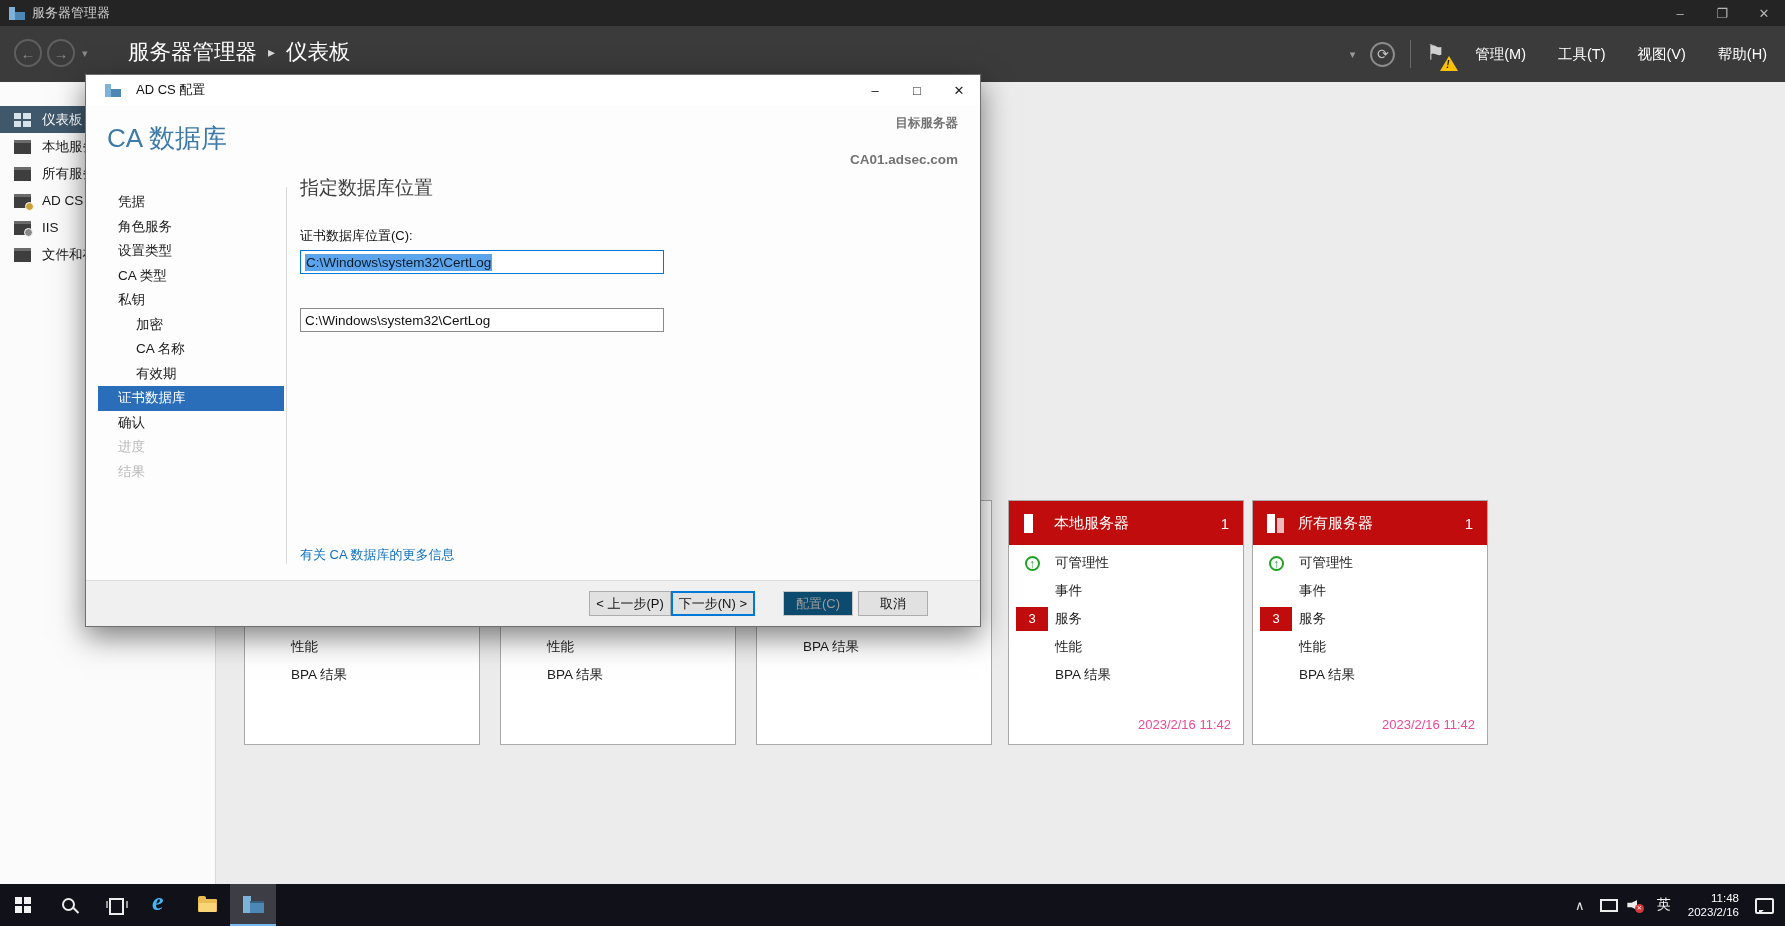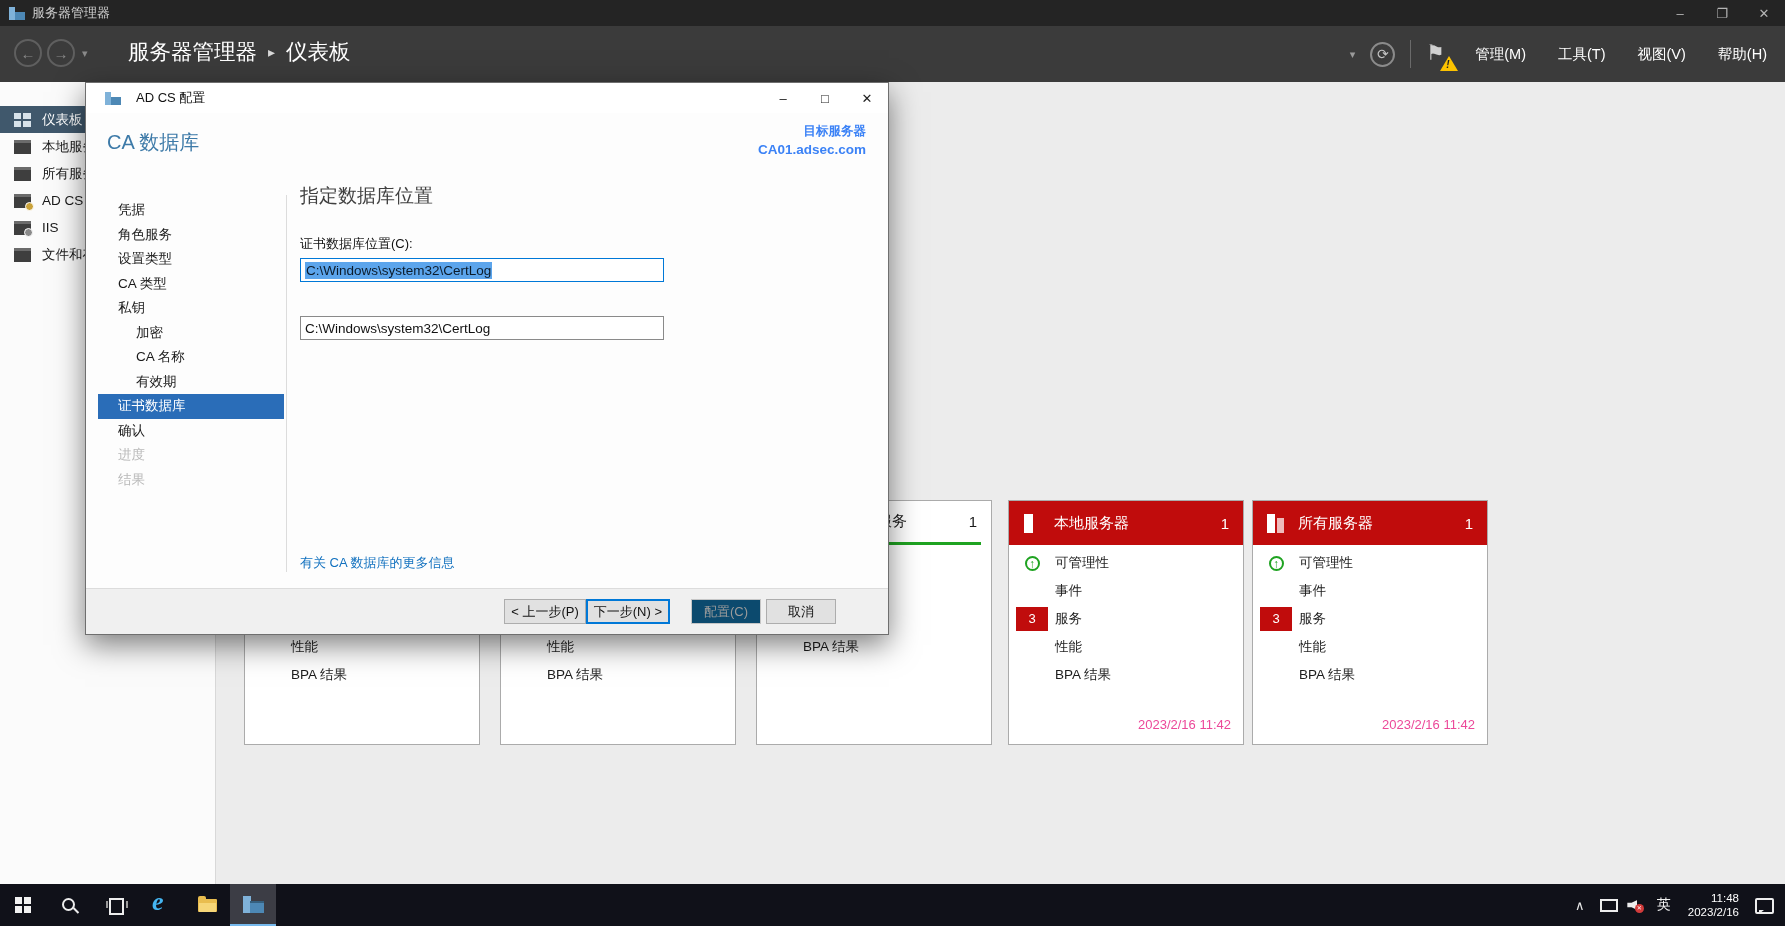--- a/index.html
+++ b/index.html
@@ -79,51 +79,51 @@
   .tile-rows{padding-top:4px}
   .tile-row{height:28px;display:flex;align-items:center;font-size:13.5px;color:#1d1d1d}
   .row-iconslot{width:46px;display:flex;align-items:center;justify-content:center;flex:0 0 auto}
   .icon-up{width:15px;height:15px;border:2px solid var(--ok_green);border-radius:50%;color:var(--ok_green);
     font-size:12px;font-weight:bold;line-height:13px;text-align:center}
   .row-badge{width:32px;height:24px;background:var(--alert_red);color:#fff;font-size:13px;
     line-height:24px;text-align:center}
   .tile-time{position:absolute;right:12px;bottom:12px;font-size:13px;color:#ec4899}
 
   
-  .dialog{position:absolute;left:85px;top:82px;width:804px;height:553px;background:#fdfdfd;
+  .dialog{position:absolute;left:85px;top:74px;width:896px;height:553px;background:#fdfdfd;
     border:1px solid #6f6f6f;box-shadow:0 10px 28px rgba(0,0,0,.5);z-index:40}
   .dlg-titlebar{height:30px;background:#fff;display:flex;align-items:center;padding-left:10px;
     font-size:13px;color:#111}
   .dlg-title{margin-left:8px}
   .dlg-controls{margin-left:auto;display:flex;height:100%}
   .dc{width:42px;height:100%;display:flex;align-items:center;justify-content:center;color:#222;font-size:13px}
-  .dlg-h1{position:absolute;left:21px;top:46px;margin:0;font-size:20px;font-weight:400;color:#3d7aa8}
-  .dlg-target{position:absolute;right:22px;top:40px;text-align:right;color:#3b82f6}
+  .dlg-h1{position:absolute;left:21px;top:46px;margin:0;font-size:26px;font-weight:400;color:#3d7aa8}
+  .dlg-target{position:absolute;right:22px;top:40px;text-align:right;color:#737373}
   .dlg-target .t-label{font-size:12.5px;font-weight:bold}
-  .dlg-target .t-name{font-size:13.5px;font-weight:bold;margin-top:2px}
+  .dlg-target .t-name{font-size:13.5px;font-weight:bold;margin-top:20px}
   .steps{position:absolute;left:12px;top:115px;width:186px;list-style:none;margin:0;padding:0;font-size:13.5px}
   .step{height:24.5px;line-height:24.5px;padding-left:20px;color:#1b1b1b}
   .step.indent{padding-left:38px}
   .step.selected{background:var(--accent_blue);color:#fff}
   .step.disabled{color:#b9b9b9}
   .vline{position:absolute;left:200px;top:112px;bottom:62px;width:1px;background:#dcdcdc}
   .dlg-content{position:absolute;left:214px;top:100px;right:24px;bottom:48px}
   .dlg-h2{margin:0 0 26px 0;font-size:19px;font-weight:400;color:#404040}
   .fld-label{display:block;font-size:13px;color:#111;margin-bottom:5px}
   .textbox{width:364px;height:24px;background:#fff;border:1px solid #8a8a8a;display:flex;
     align-items:center;padding:0 4px;font-size:13.5px;color:#111;margin-bottom:34px}
   .textbox.focused{border-color:#0078d7}
   .textbox .sel{background:var(--selection_blue);color:#0b1b2b;padding:1px 1px}
   .more-link{position:absolute;left:0;bottom:14px;font-size:13px;color:var(--link_blue);cursor:pointer}
   .dlg-footer{position:absolute;left:0;right:0;bottom:0;height:46px;background:#f0f0f0;
     border-top:1px solid #dcdcdc;display:flex;align-items:center;justify-content:flex-end;padding-right:52px}
   .btn{min-width:70px;height:25px;font-size:13px;font-family:inherit;background:#e1e1e1;
     border:1px solid #adadad;color:#111}
   .btn-prev{margin-right:0}
-  .btn-next{border:2px solid #0078d7;margin-right:21px}
+  .btn-next{border:2px solid #0078d7;margin-right:28px}
   .btn-cfg{margin-right:5px}
   .btn:disabled{color:#9b9b9b;background:#0c4a6e;border-color:#c6c6c6}
 
   
   .taskbar{position:absolute;left:0;bottom:0;width:100%;height:42px;background:#101119;z-index:60;
     display:flex;align-items:center;color:#f2f2f2}
   .tb-left{display:flex;height:100%}
   .tb-btn{width:46px;height:100%;background:transparent;border:none;display:flex;align-items:center;
     justify-content:center;position:relative}
   .tb-btn.active{background:#3c3d45;border-bottom:2px solid var(--underline_blue)}

